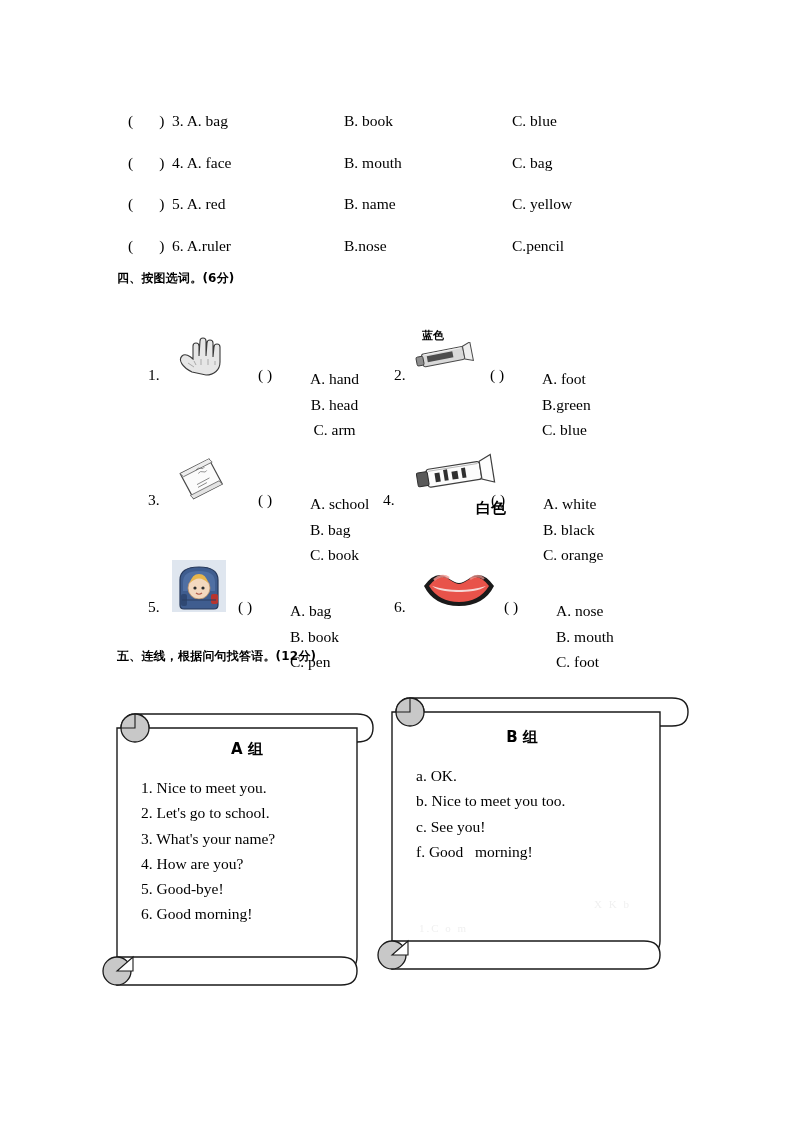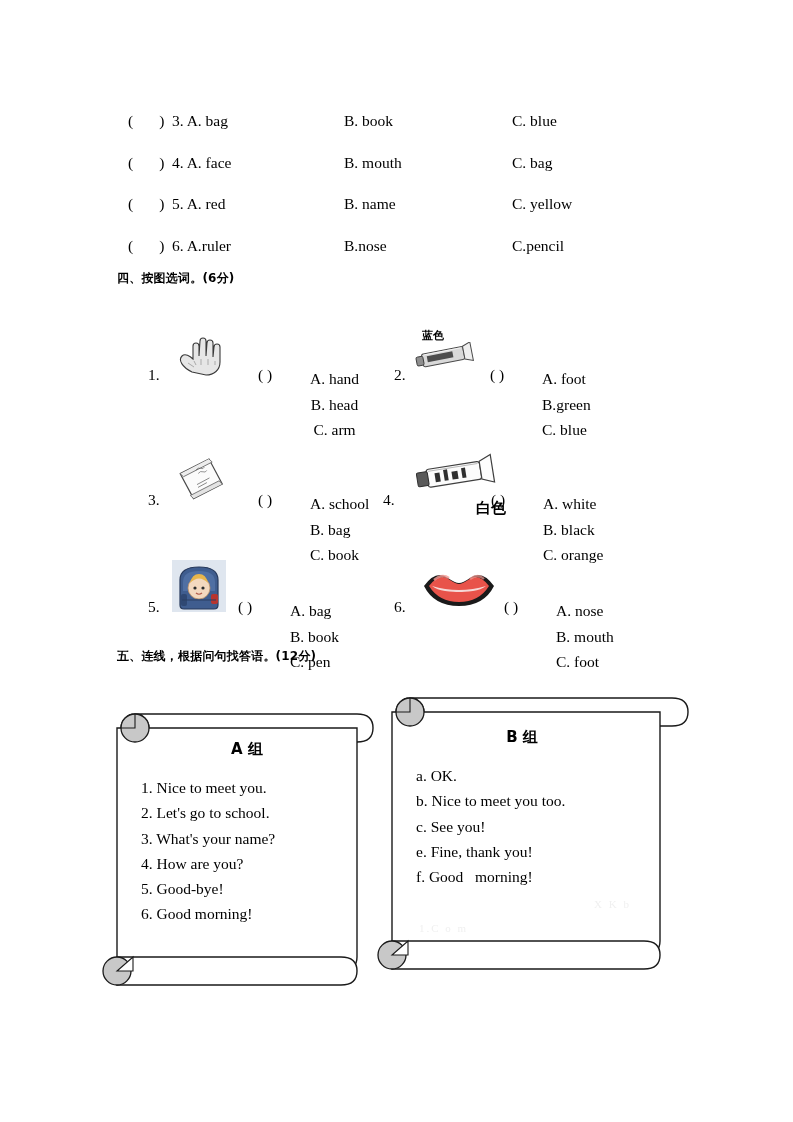--- a/index.html
+++ b/index.html
@@ -390,21 +390,20 @@
       <path d="M22 279 L38 279 L38 265 Z" fill="#ffffff" stroke="#1a1a1a" stroke-width="1.1"></path>
       <circle cx="40" cy="36" r="14" fill="#c8c8c8" stroke="#1a1a1a" stroke-width="1.3"></circle>
       <path d="M26 36 L40 36 L40 22" fill="none" stroke="#1a1a1a" stroke-width="1.1"></path>
     </svg>
     <div class="scroll-content">
       <div class="scroll-title">B 组</div>
       <div class="scroll-list">
         <div>a. OK.</div>
         <div>b. Nice to meet you too.</div>
         <div>c. See you!</div>
-        <div>e. Fine, thank you!</div>
         <div>f. Good   morning!</div>
       </div>
     </div>
   </div>
 
 </div>
 
 <div class="watermark" id="wm-1">X K b</div>
 <div class="watermark" id="wm-2">1.C o m</div>
 

